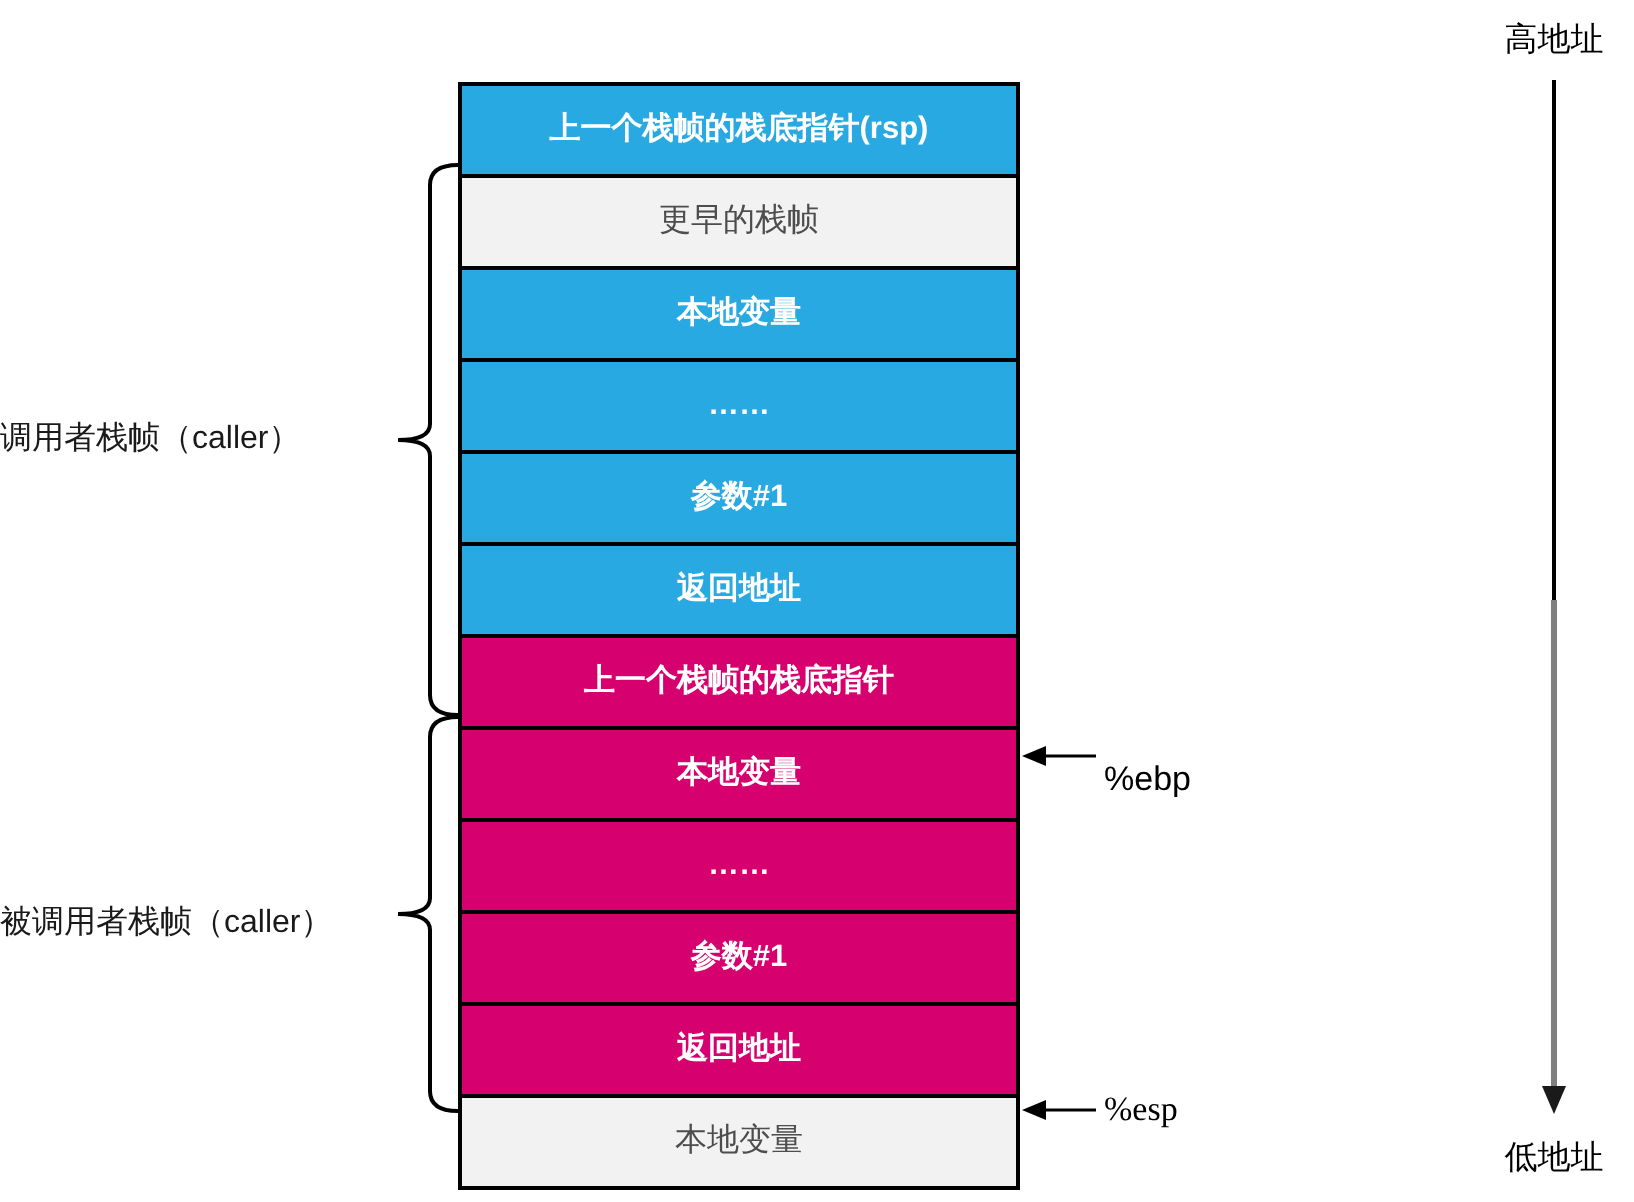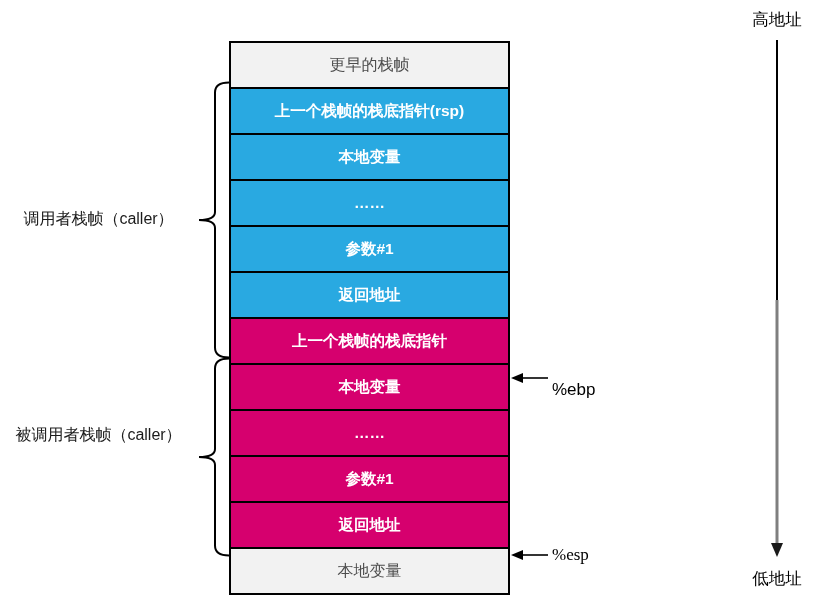--- a/index.html
+++ b/index.html
@@ -61,27 +61,27 @@
     left: 0; top: 0;
     width: 817px;
     height: 601px;
     pointer-events: none;
   }
   
   .frame-label {
     position: absolute;
     left: 0;
     width: 197px;
-    text-align: center;
+    text-align: left;
     font-size: 16px;
     color: #1a1a1a;
     white-space: nowrap;
   }
   .frame-label.caller { top: 209px; }
-  .frame-label.callee { top: 425px; }
+  .frame-label.callee { top: 451px; }
   
   .reg-label {
     position: absolute;
     left: 552px;
     font-size: 17px;
     color: #000;
     white-space: nowrap;
   }
   .reg-label.ebp { top: 380px; }
   .reg-label.esp { top: 545px; font-family: Liberation Serif, serif; }
@@ -97,22 +97,22 @@
   }
   .addr-label.high { top: 9px; }
   .addr-label.low  { top: 568px; }
 </style>
 </head>
 <body>
 
 <div class="page">
 
   <div class="stack">
+    <div class="row t-caller">上一个栈帧的栈底指针(rsp)</div>
     <div class="row t-boundary">更早的栈帧</div>
-    <div class="row t-caller">上一个栈帧的栈底指针(rsp)</div>
     <div class="row t-caller">本地变量</div>
     <div class="row t-caller">……</div>
     <div class="row t-caller">参数#1</div>
     <div class="row t-caller">返回地址</div>
     <div class="row t-callee">上一个栈帧的栈底指针</div>
     <div class="row t-callee">本地变量</div>
     <div class="row t-callee">……</div>
     <div class="row t-callee">参数#1</div>
     <div class="row t-callee">返回地址</div>
     <div class="row t-boundary">本地变量</div>

